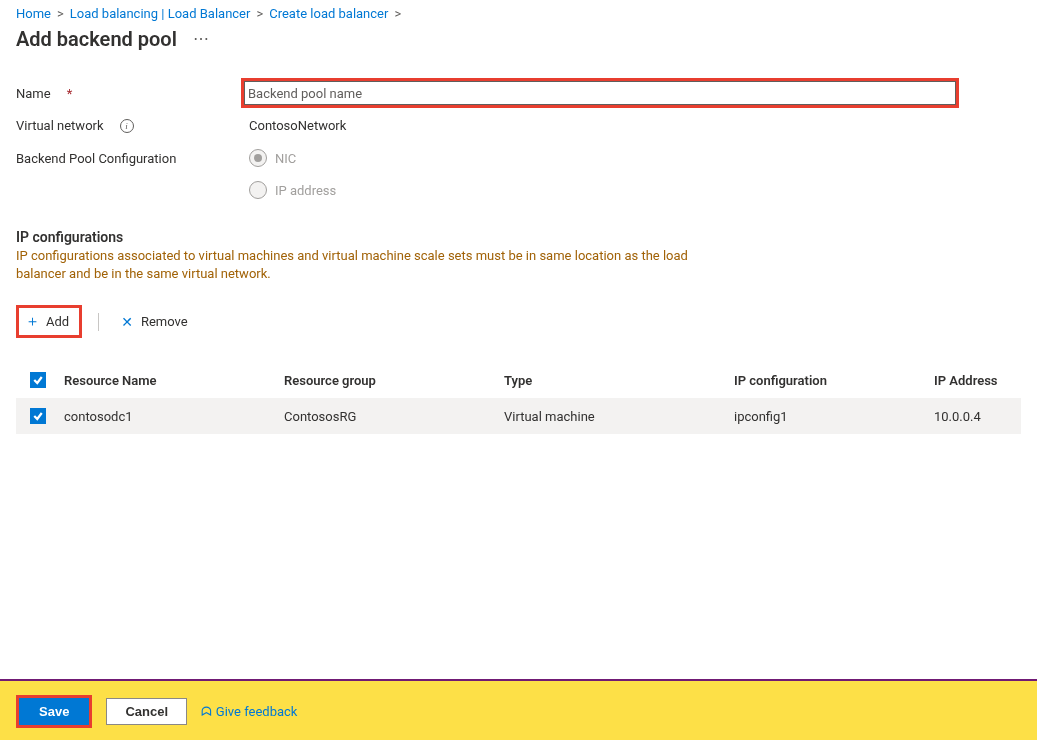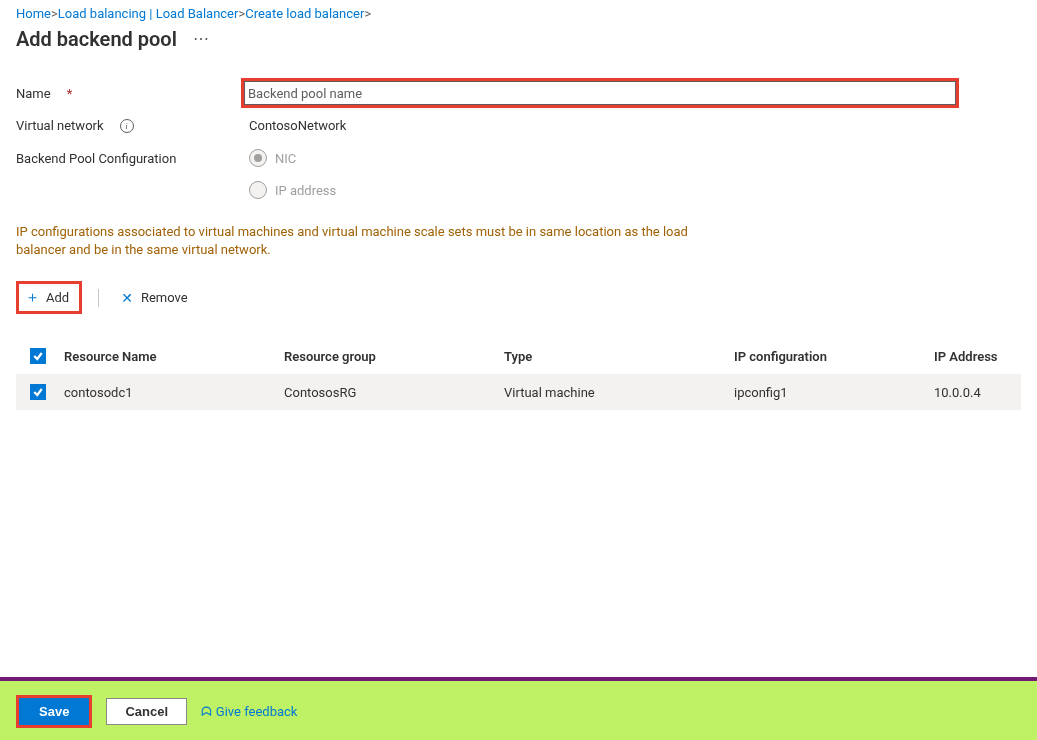--- a/index.html
+++ b/index.html
@@ -14,20 +14,21 @@
     height: 740px;
     position: relative;
   }
   .content-area {
     padding: 6px 16px 0 16px;
   }
   
   .breadcrumb {
     display: flex;
     align-items: center;
+    gap: 6px;
     font-size: 13px;
     color: #0078d4;
     margin-bottom: 4px;
   }
   .breadcrumb a { color: #0078d4; text-decoration: none; cursor: pointer; }
   .breadcrumb .sep { color: #605e5c; }
   
   .title-row {
     display: flex;
     align-items: center;
@@ -143,24 +144,24 @@
   .tbl-row{background:#f3f2f1;font-size:13px;}
   .chk{
     width:16px;height:16px;background:#0078d4;border:1px solid #0078d4;
     display:flex;align-items:center;justify-content:center;
     margin-left:14px;cursor:pointer;
   }
   .chk svg{width:12px;height:12px;stroke:#fff;stroke-width:3;fill:none;}
   
   .footer-bar{
     position:absolute;left:0;right:0;bottom:0;
-    border-top:4px solid #701a75;
+    border-top:2px solid #701a75;
     padding:14px 16px 12px 16px;
     display:flex;align-items:center;gap:14px;
-    background:#bef264;
+    background:#fde047;
   }
   .btn-save-wrap{border:3px solid #e83e2f;display:inline-block;}
   .btn-primary{
     background:#0078d4;color:#fff;border:none;padding:6px 20px;font-size:13px;font-weight:600;cursor:pointer;
   }
   .btn-secondary{
     background:#fff;color:#323130;border:1px solid #8a8886;padding:5px 18px;font-size:13px;cursor:pointer;font-weight:bold;
   }
   .feedback{
     display:flex;align-items:center;gap:4px;color:#0078d4;font-size:13px;cursor:pointer;
@@ -217,20 +218,21 @@
         <span class="radio-circle checked"></span>
         <span>NIC</span>
       </div>
       <div class="radio-opt">
         <span class="radio-circle"></span>
         <span>IP address</span>
       </div>
     </div>
   </div>
 
+  <div class="section-heading">IP configurations</div>
   <div class="section-desc">IP configurations associated to virtual machines and virtual machine scale sets must be in same location as the load balancer and be in the same virtual network.</div>
 
   <div class="toolbar">
     <span class="btn-outline-highlight">
       <span class="btn-add">
         <span class="plus-icon">＋</span>
         <span>Add</span>
       </span>
     </span>
     <span class="vr"></span>

